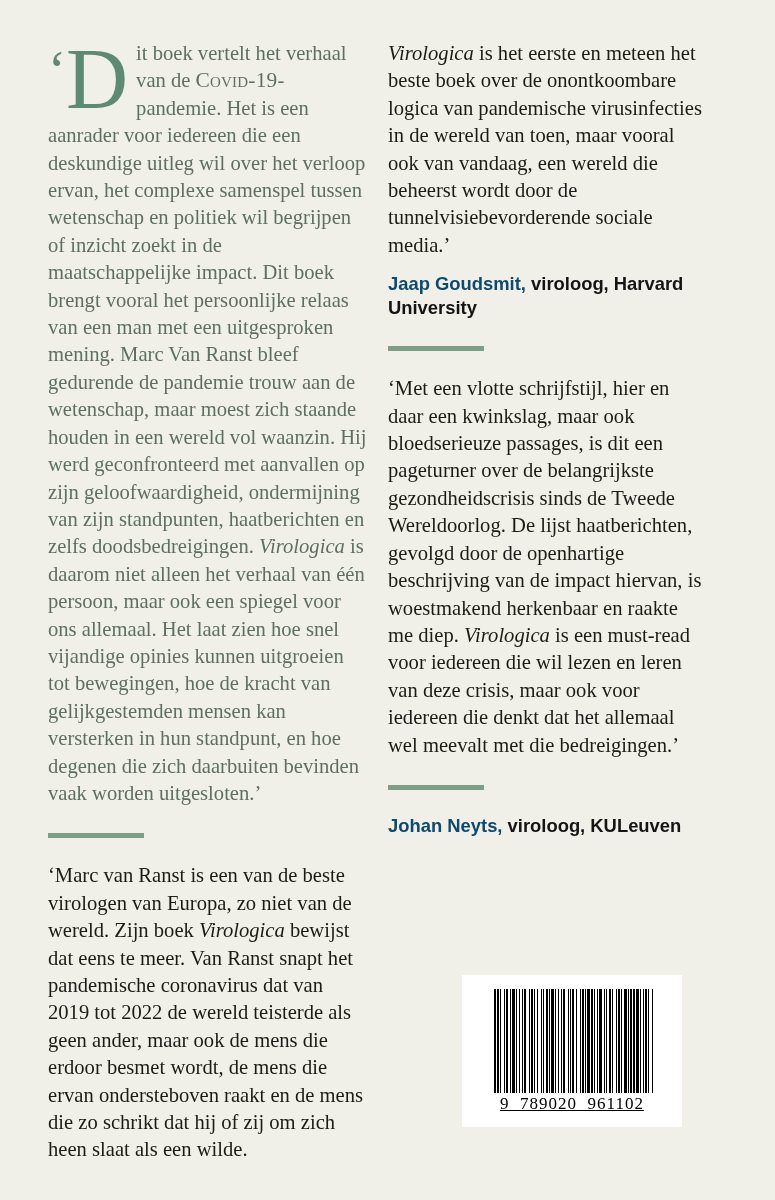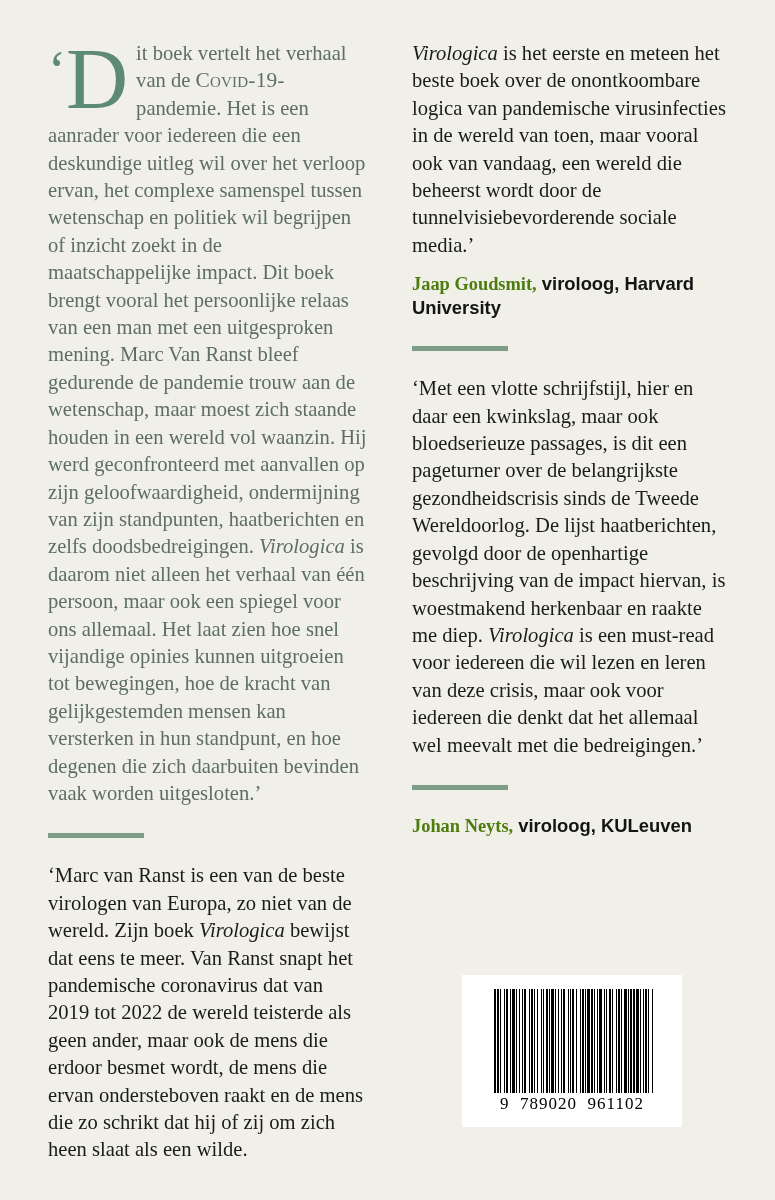--- a/index.html
+++ b/index.html
@@ -6,21 +6,21 @@
   body{
     width:775px;height:1200px;
     background:#f1f0e8;
     font-family:"Liberation Serif",serif;
     overflow:hidden;
   }
   .page{position:relative;width:775px;height:1200px;box-sizing:border-box;}
 
   .col{position:absolute;top:40px;width:320px;}
   .col-left{left:48px;}
-  .col-right{left:412px;}
+  .col-right{left:388px;}
 
   .quote{margin:0 0 0 0;}
   .qtext{
     font-size:20.6px;
     line-height:27.4px;
     color:#1b1b18;
     text-align:left;
     margin:0;
     hyphens:manual;
   }
@@ -42,21 +42,21 @@
   .dropcap .dq{font-size:54px;vertical-align:top;line-height:54px;}
 
   .attrib{
     font-family:"Liberation Sans",sans-serif;
     font-weight:bold;
     font-size:18.4px;
     line-height:24px;
     color:#141414;
     margin-top:13px;
   }
-  .attrib .nm{color:#4d7c0f;font-family:Liberation Serif, serif;}
+  .attrib .nm{color:#0c4a6e;}
 
   .rule{
     width:96px;height:5px;
     background:#7d9d87;
     margin:26px 0 24px 0;
   }
 
   
   .barcode-block{
     position:absolute;left:412px;top:975px;width:320px;
@@ -84,20 +84,21 @@
   }
   .bars span{display:block;background:#000;}
   .isbn{
     font-family:"Liberation Serif",serif;
     font-size:17px;
     text-align:center;
     color:#000;
     margin-top:1px;
     letter-spacing:1px;
     white-space:pre;
+    text-decoration:underline;
   }
 </style>
 </head>
 <body>
 
 <div class="page">
 
   <div class="col col-left">
 
     <div class="quote">

